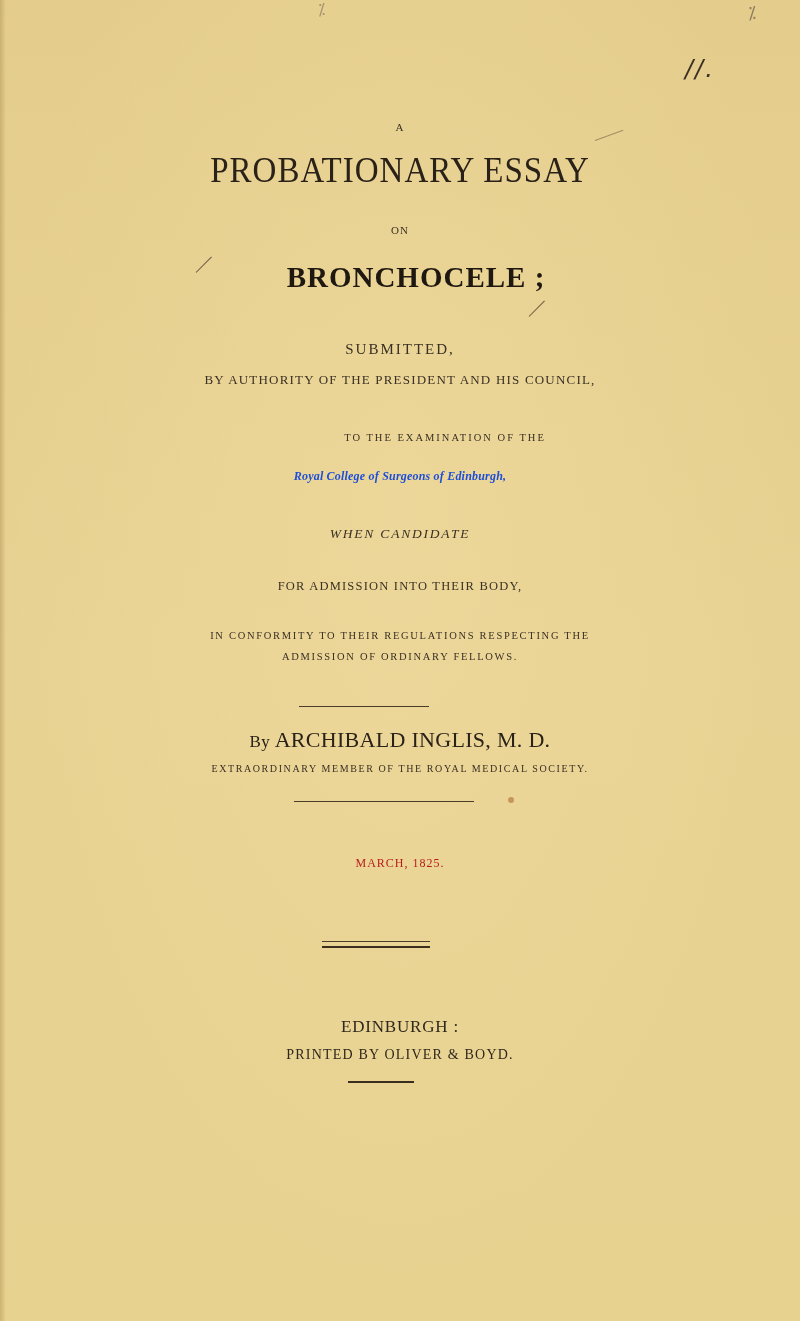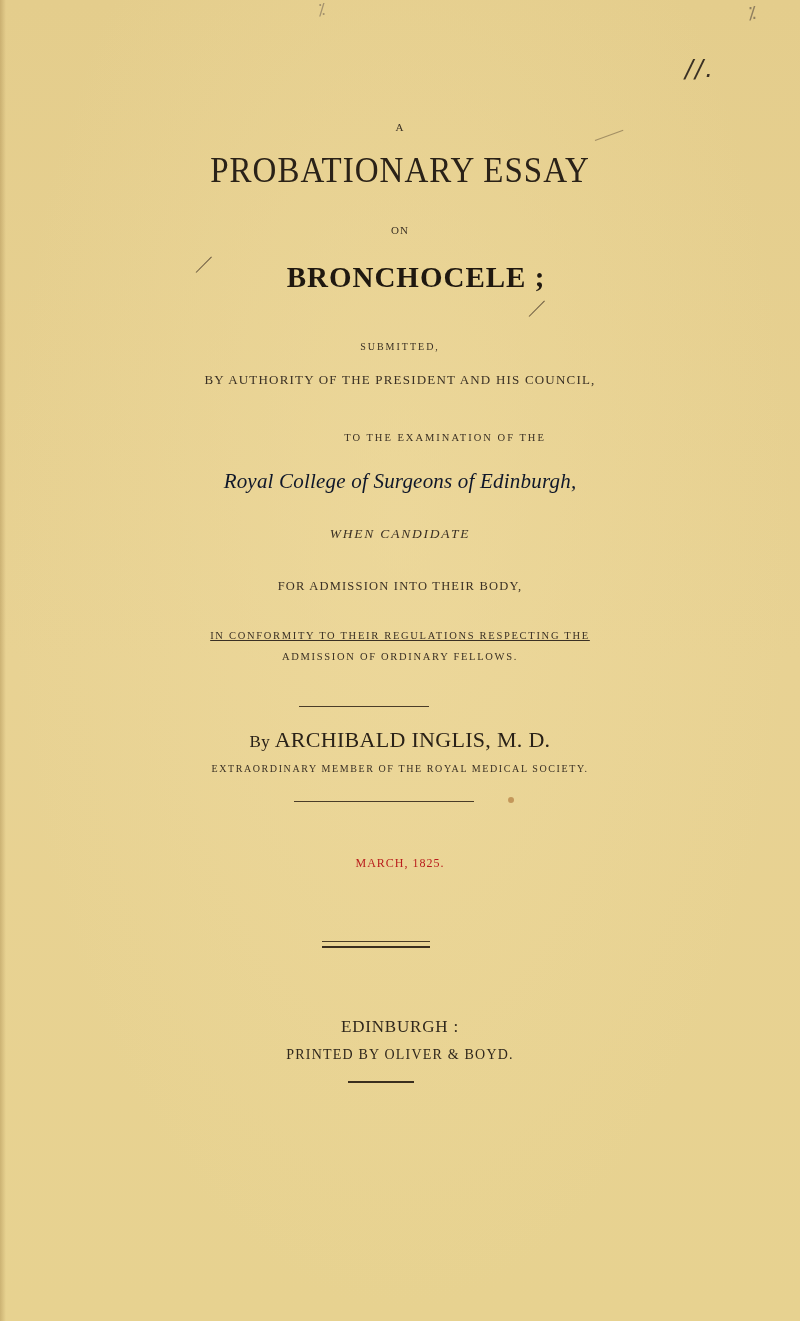--- a/index.html
+++ b/index.html
@@ -58,64 +58,63 @@
   .subject {
     top: 261px;
     font-size: 29px;
     font-weight: bold;
     letter-spacing: 1px;
     color: #1f1810;
     padding-left: 16px;
   }
   .submitted {
     top: 341px;
-    font-size: 10px;
+    font-size: 15px;
     letter-spacing: 2px;
     color: #3a3024;
   }
   .authority {
     top: 372px;
     font-size: 13px;
     letter-spacing: 1.2px;
     color: #3a3024;
   }
   .examination {
     top: 432px;
     font-size: 10.5px;
     letter-spacing: 2px;
     color: #3a3024;
     padding-left: 45px;
   }
   .college {
     top: 469px;
-    font-size: 21px;
-    font-weight: normal;
+    font-size: 12px;
+    font-weight: bold;
     font-style: italic;
     letter-spacing: 0.2px;
-    color: #0f172a;
+    color: #1d4ed8;
   }
   .candidate {
     top: 526px;
     font-size: 13.5px;
     font-style: italic;
     letter-spacing: 1.8px;
     color: #3a3024;
   }
   .body-line {
     top: 579px;
     font-size: 12.5px;
     letter-spacing: 1.2px;
     color: #3a3024;
   }
   .conformity {
     top: 630px;
     font-size: 10.5px;
     letter-spacing: 1.7px;
     color: #3a3024;
-    text-decoration: underline;
   }
   .fellows {
     top: 651px;
     font-size: 10.5px;
     letter-spacing: 1.7px;
     color: #3a3024;
   }
   .rule {
     position: absolute;
     height: 1px;

